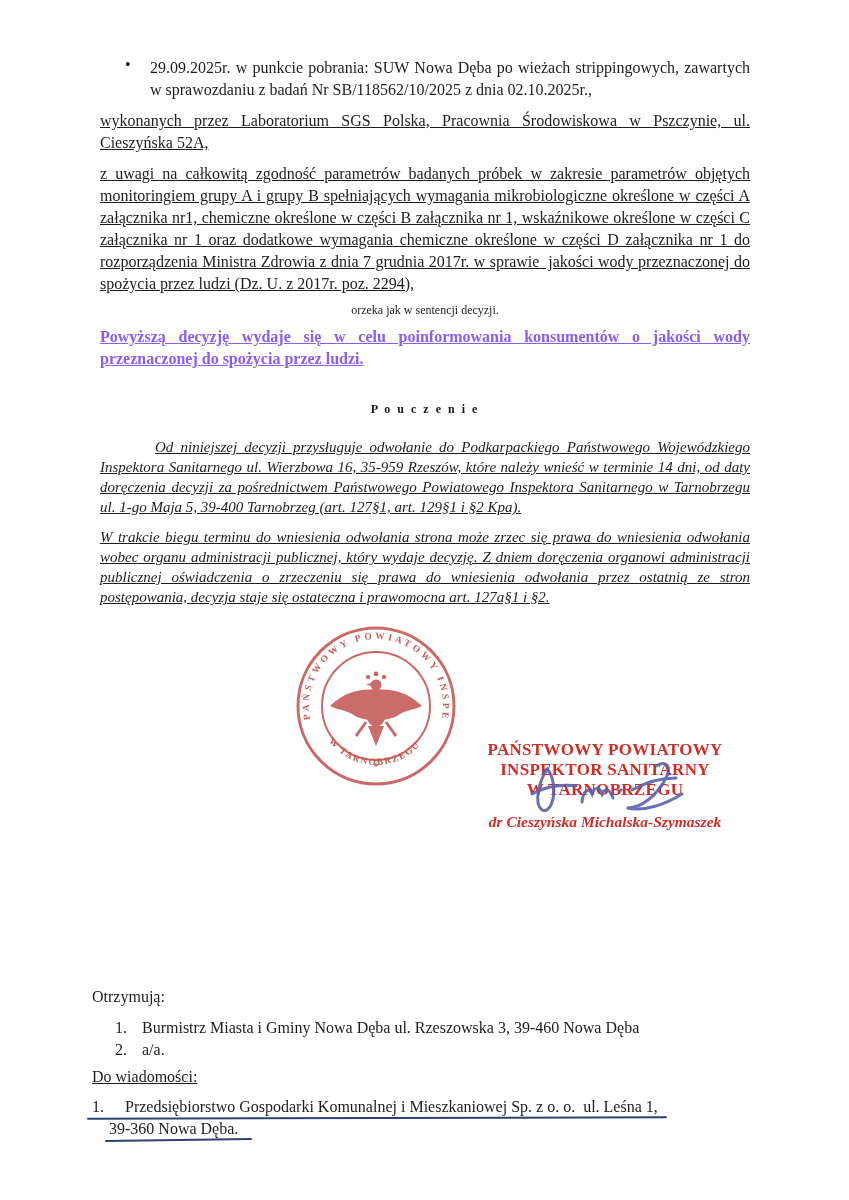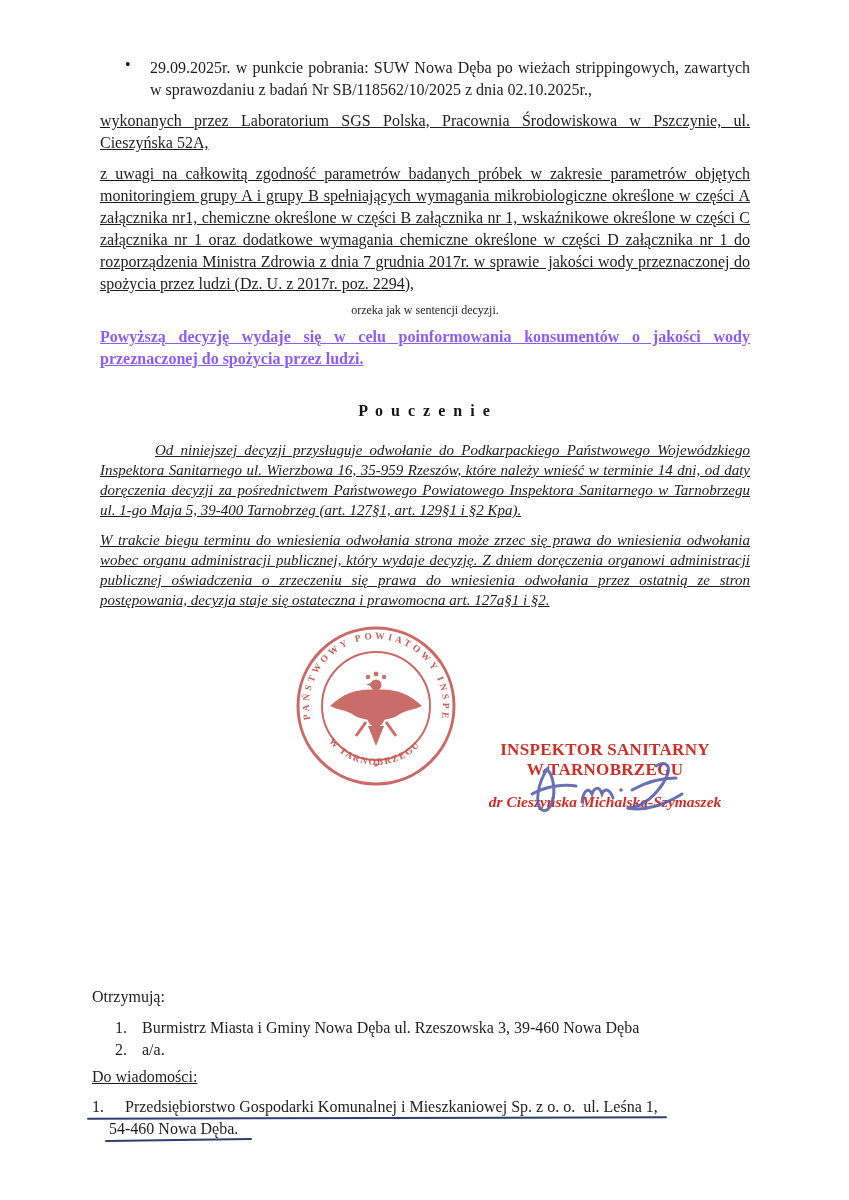--- a/index.html
+++ b/index.html
@@ -6,21 +6,21 @@
   .page {
     position:relative; width:849px; height:1200px; background:#ffffff;
     font-family:"Liberation Serif", serif; color:#1d1d1d; overflow:hidden;
   }
   .flow { position:absolute; left:100px; top:57px; width:650px; }
   .para { font-size:16px; line-height:22px; text-align:justify; margin:0 0 9px 0;text-decoration:underline; }
   .tight { margin-bottom:4px; }
   .center { font-size:12px; line-height:22px; text-align:center; margin:0 0 5px 0; }
   .bold { font-weight:bold; color:#8b5cf6; margin-bottom:32px; }
   .pouczenie {
-    font-size:16px; font-weight:bold; text-align:center; letter-spacing:2px;
+    font-size:12px; font-weight:bold; text-align:center; letter-spacing:2px;
     margin:0 0 20px 0; color:#141414;
   }
   .italic { font-style:italic; font-size:15px; line-height:20px; margin-bottom:10px; }
   .grouped { margin-bottom:0; }
   .indent { text-indent:55px; }
   .bullet-item { position:relative; padding-left:50px; margin-bottom:9px; }
   .bullet-marker { position:absolute; left:25px; top:-1px; font-size:16px; }
   .bullet-text { font-size:16px; line-height:22px; text-align:justify; margin:0; }
 
   
@@ -102,20 +102,21 @@
       <path d="M82,60 L74,62.5 L82,65 Z"></path>
       <path d="M84,68 C70,66 52,70 38,84 C46,88 54,88 60,92 C66,96 72,98 84,98 C96,98 102,96 108,92 C114,88 122,88 130,84 C116,70 98,66 84,68 Z"></path>
       <ellipse cx="84" cy="90" rx="10" ry="15"></ellipse>
       <path d="M76,104 L84,124 L92,104 Z"></path>
       <path d="M74,100 L64,114 M94,100 L104,114" stroke="#bf4d48" stroke-width="3" fill="none"></path>
       <circle cx="84" cy="143" r="1.8"></circle>
     </g>
   </svg>
 
   <div class="sig-block">
+    <p class="sig-line">PAŃSTWOWY POWIATOWY</p>
     <p class="sig-line">INSPEKTOR SANITARNY</p>
     <p class="sig-line">W TARNOBRZEGU</p>
     <p class="sig-name">dr Cieszyńska Michalska-Szymaszek</p>
   </div>
 
   <svg class="signature-svg" width="190" height="68" viewBox="0 0 190 68" aria-hidden="true">
     <g fill="none" stroke="#5a61ae" stroke-width="3" stroke-linecap="round" opacity="0.9">
       <path d="M28,12 C18,26 14,48 22,54 C30,58 36,42 33,26 C31,16 26,10 24,16"></path>
       <path d="M12,38 C26,30 44,28 56,30"></path>
       <path d="M62,46 C63,36 68,30 72,38 C74,32 79,29 82,38 C84,33 89,31 93,42"></path>
@@ -135,17 +136,17 @@
     <div class="dist-row">
       <span class="dist-num">2.</span><span>a/a.</span>
     </div>
 
     <p class="dist-label dist-label2">Do wiadomości:</p>
 
     <div class="cc-row">
       <span class="cc-num">1.</span><span>Przedsiębiorstwo Gospodarki Komunalnej i Mieszkaniowej Sp. z o. o.&nbsp; ul. Leśna 1,</span>
     </div>
     <div class="cc-line2">
-      <span>54-460 Nowa Dęba.</span>
+      <span>39-360 Nowa Dęba.</span>
     </div>
   </div>
 
 </div>
 
 </body></html>

